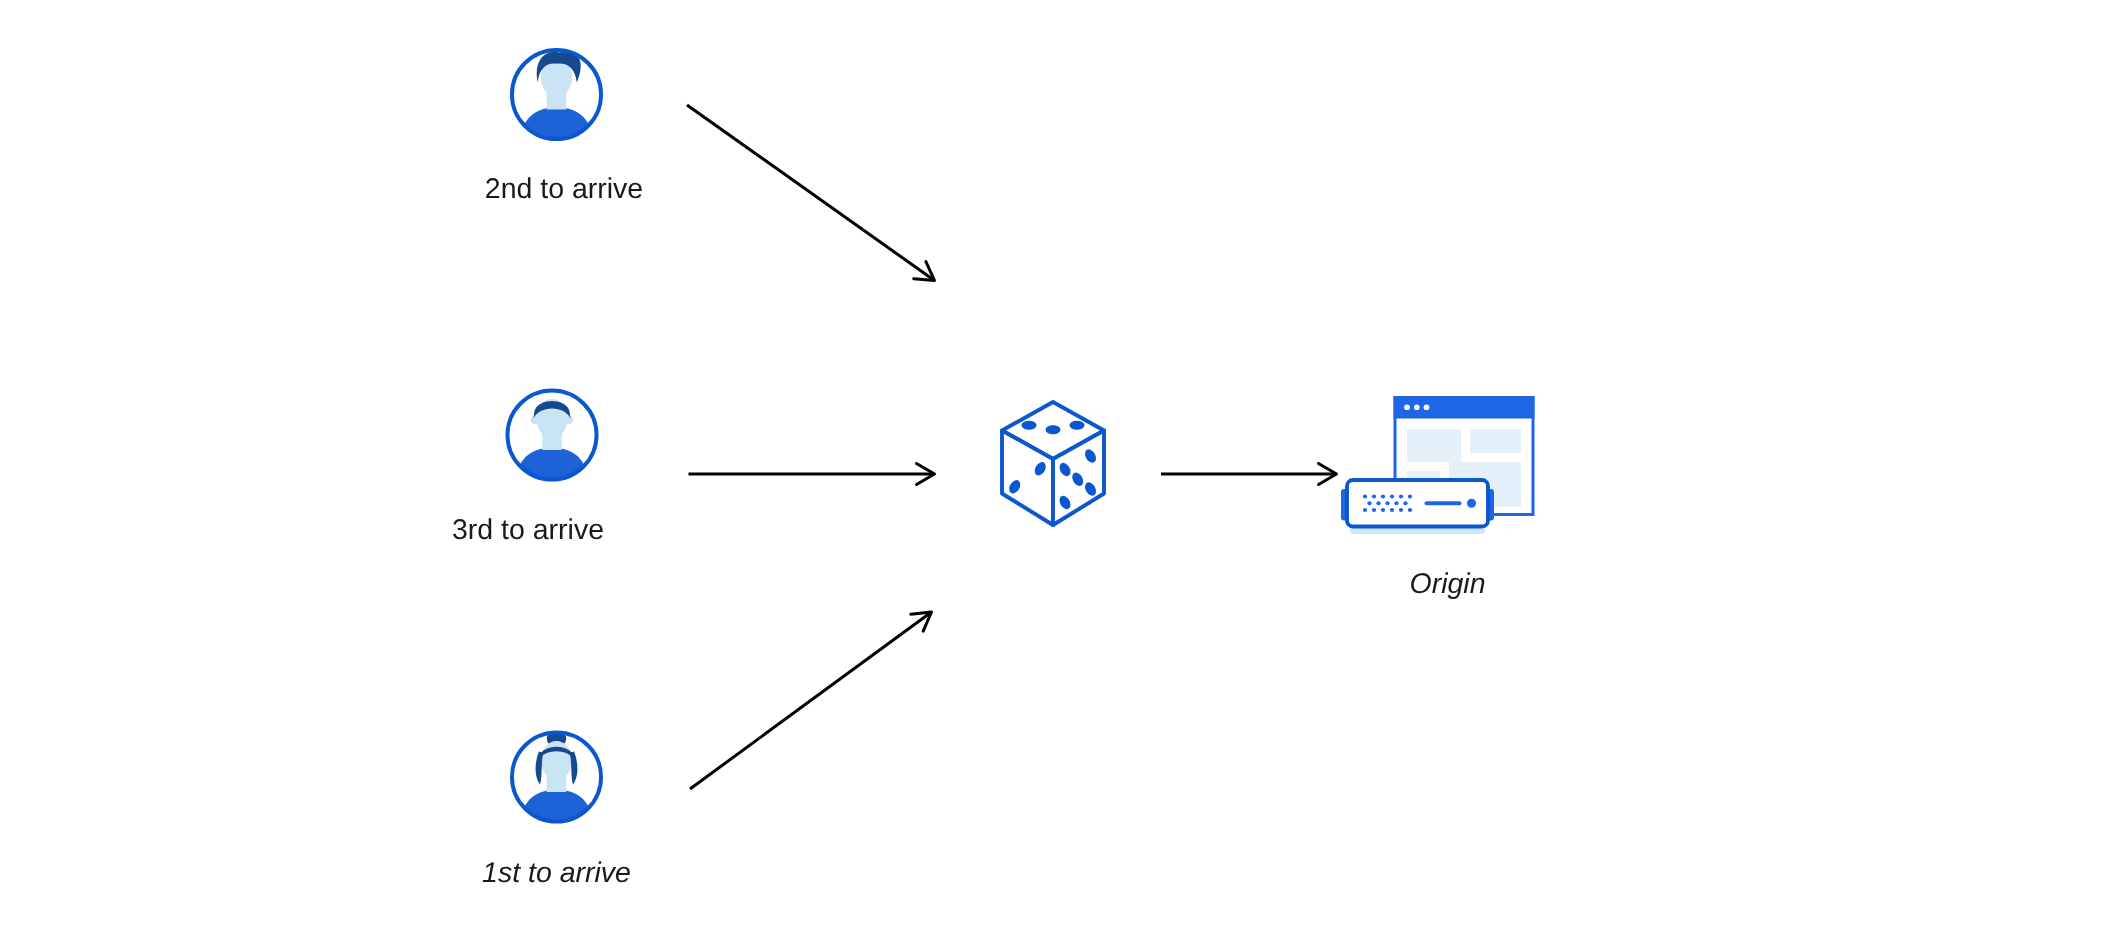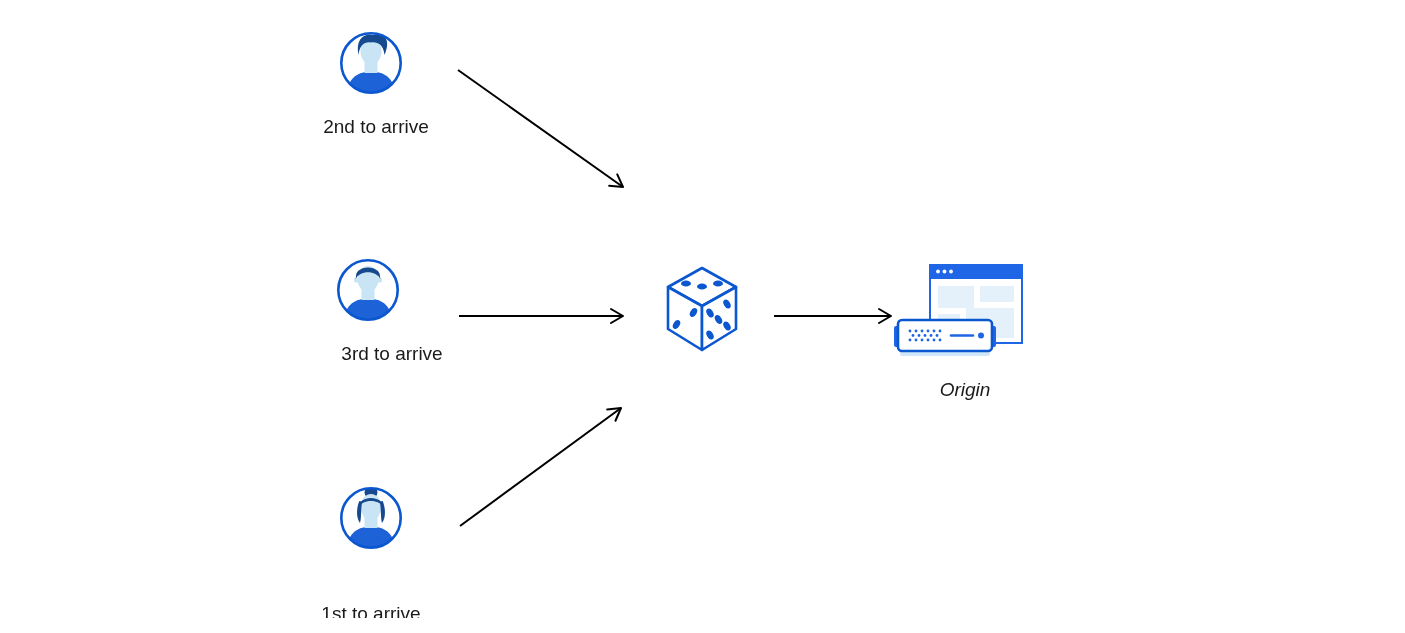--- a/index.html
+++ b/index.html
@@ -69,21 +69,21 @@
         <path d="M9,66 C9,48 20,41.5 33,41.5 C46,41.5 57,48 57,66 Z" fill="#1d62d6"></path>
         <circle cx="21.5" cy="23" r="2.6" fill="#c8e4f5"></circle>
         <circle cx="44.5" cy="23" r="2.6" fill="#c8e4f5"></circle>
         <path d="M26.5,28 h13 v15 h-13 z" fill="#c8e4f5"></path>
         <ellipse cx="33" cy="22" rx="10.5" ry="13" fill="#c8e4f5"></ellipse>
         <path d="M21,19 C21.5,7.5 44.5,7.5 45,19 L45.3,22 C41.5,13 24.5,13 20.7,22 Z" fill="#17498f"></path>
       </g>
       <circle cx="33" cy="33" r="29.7" fill="none" stroke="#0b57d0" stroke-width="2.6"></circle>
     </svg>
   </div>
-  <div class="label" style="left:392px;top:344px;text-align:center;">3rd to arrive</div>
+  <div class="label" style="left:352px;top:344px;text-align:center;">3rd to arrive</div>
 
   <div class="node" style="left:338px;top:485px;">
     <svg width="66" height="66" viewBox="0 0 66 66">
       <defs>
           <clipPath id="clipC">
             <circle cx="33" cy="33" r="29.7"></circle>
           </clipPath>
         </defs>
       <circle cx="33" cy="33" r="29.7" fill="#ffffff"></circle>
       <g clip-path="url(#clipC)">
@@ -91,21 +91,21 @@
         <ellipse cx="33" cy="7.5" rx="6.5" ry="5.5" fill="#17498f"></ellipse>
         <path d="M26.5,28 h13 v15 h-13 z" fill="#c8e4f5"></path>
         <ellipse cx="33" cy="22" rx="10.5" ry="13" fill="#c8e4f5"></ellipse>
         <path d="M20.5,23 C20,9.5 46,9.5 45.5,23 C42.5,13.5 23.5,13.5 20.5,23 Z" fill="#17498f"></path>
         <path d="M21.3,16 C17.8,25 18.6,33.5 22,38 C23.6,33 22.6,23.5 24.2,16.8 Z" fill="#17498f"></path>
         <path d="M44.7,16 C48.2,25 47.4,33.5 44,38 C42.4,33 43.4,23.5 41.8,16.8 Z" fill="#17498f"></path>
       </g>
       <circle cx="33" cy="33" r="29.7" fill="none" stroke="#0b57d0" stroke-width="2.6"></circle>
     </svg>
   </div>
-  <div class="label" style="left:371px;top:604px;">1st to arrive</div>
+  <div class="label" style="left:371px;top:573px;font-style:italic;">1st to arrive</div>
 
   <div class="node" style="left:666px;top:266px;">
     <svg width="72" height="86" viewBox="0 0 72 86">
       <g stroke="#0b57d0" stroke-width="2.6" stroke-linejoin="round" fill="#ffffff">
         <polygon points="36,2 70,21 36,40 2,21"></polygon>
         <polygon points="2,21 36,40 36,84 2,63"></polygon>
         <polygon points="70,21 36,40 36,84 70,63"></polygon>
       </g>
       <g fill="#0b57d0">
         <ellipse cx="20" cy="17.5" rx="5" ry="3"></ellipse>

